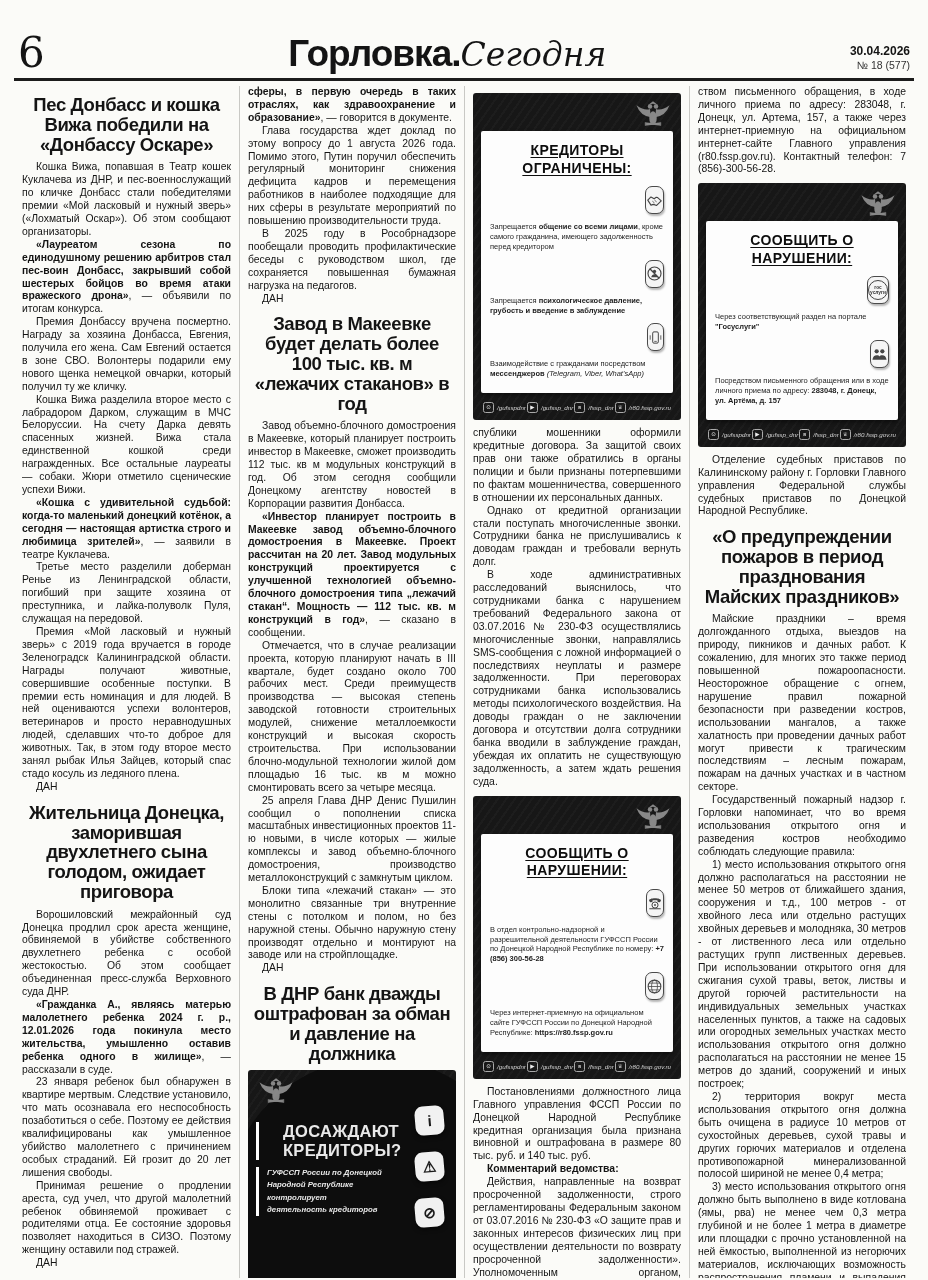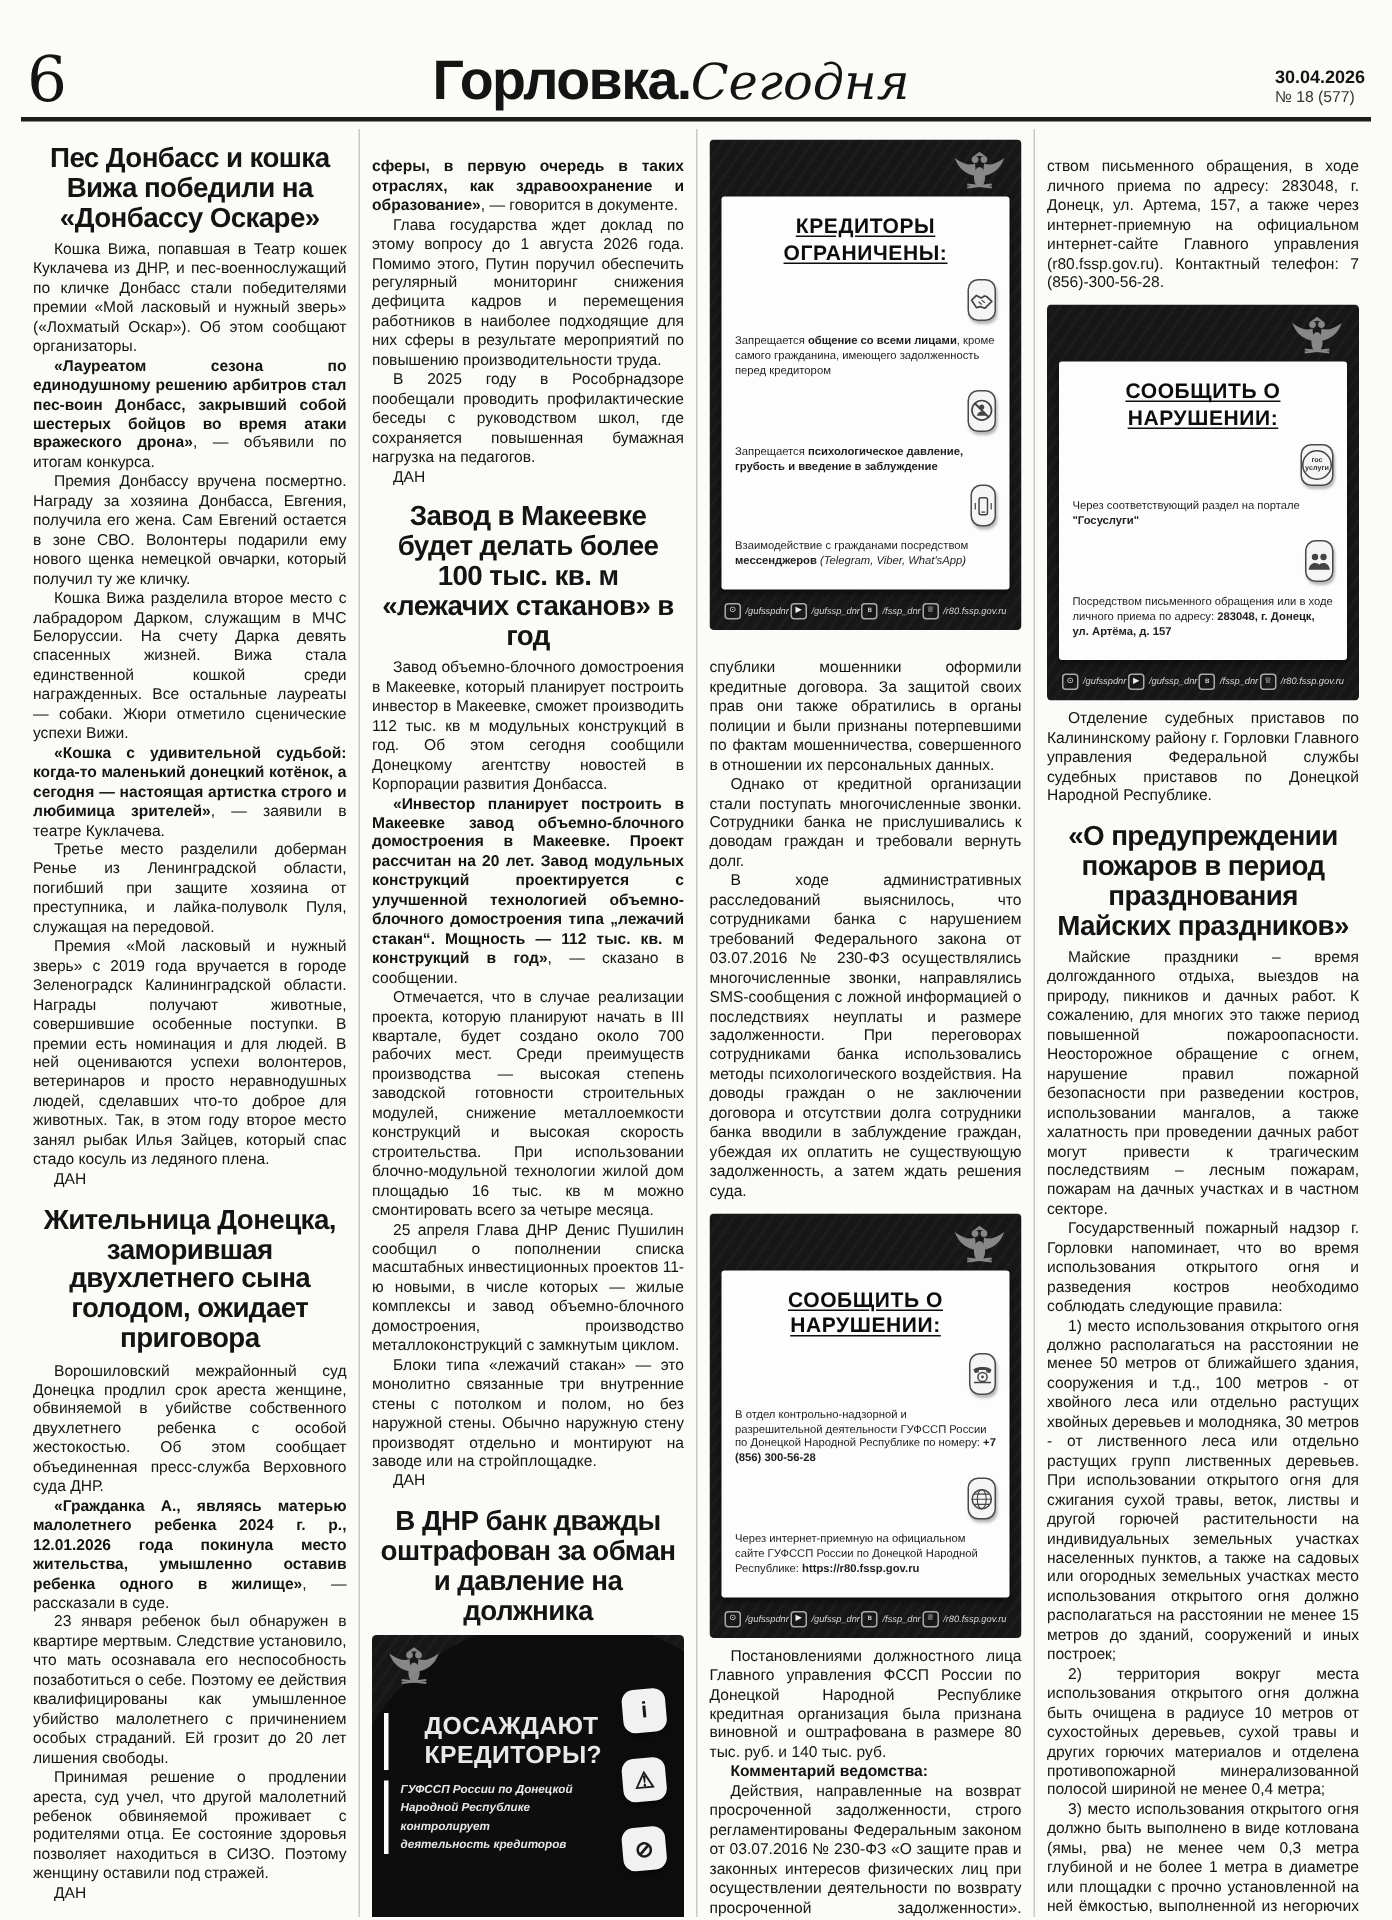--- a/index.html
+++ b/index.html
@@ -5,31 +5,31 @@
   html,body{margin:0;padding:0;background:#e8e8e6;}
   .page{position:relative;width:928px;height:1280px;background:#fbfbf8;box-sizing:border-box;
         padding:8px 14px 0;font-family:"Liberation Sans",sans-serif;color:#141414;overflow:hidden;}
   
   .hdr{display:flex;align-items:flex-end;justify-content:space-between;height:64px;
        border-bottom:3px solid #1c1c1c;padding:0 4px 6px;}
   .pagenum{font-family:"DejaVu Serif",serif;font-size:42px;line-height:.9;font-weight:400;}
   .masthead{font-size:37px;line-height:1;white-space:nowrap;}
   .m1{font-weight:bold;letter-spacing:-1px;}
   .m2{font-family:"DejaVu Serif",serif;font-style:italic;font-size:33px;}
-  .issue{line-height:1.25;}
+  .issue{text-align:right;line-height:1.25;}
   .issue .d{font-weight:bold;font-size:12px;}
   .issue .n{font-size:10.5px;color:#333;}
   
   .content{display:flex;height:1192px;overflow:hidden;margin-top:5px;}
   .col{width:25%;box-sizing:border-box;padding:0 8px;overflow:hidden;}
   .col+.col{border-left:1px solid #c9c9c5;}
   h2{font-size:18.5px;line-height:1.07;text-align:center;margin:9px 2px 7px;
      font-weight:800;letter-spacing:-.4px;}
   p{margin:0;text-indent:14px;text-align:justify;font-size:10.4px;line-height:12.9px;}
-  p.noindent{text-indent:0;margin-top:20px;}
+  p.noindent{text-indent:0;}
   span.b{font-weight:bold;}
   span.i{font-style:italic;margin-top:36px;}
   
   .adbox{position:relative;background:#171717;border-radius:3px;margin:7px 0;padding:8px 8px 7px;
          background-image:repeating-linear-gradient(125deg,rgba(255,255,255,.028) 0 2px,transparent 2px 7px);
          color:#e8e8e8;box-sizing:border-box;}
   .emblem{position:absolute;top:7px;right:10px;width:36px;height:30px;opacity:.85;}
   .emblem.left{left:10px;right:auto;}
   .card{background:#fdfdfd;border-radius:2px;padding:9px 9px 6px;margin-top:30px;color:#1d1d1d;
         box-shadow:0 2px 4px rgba(0,0,0,.5);}

